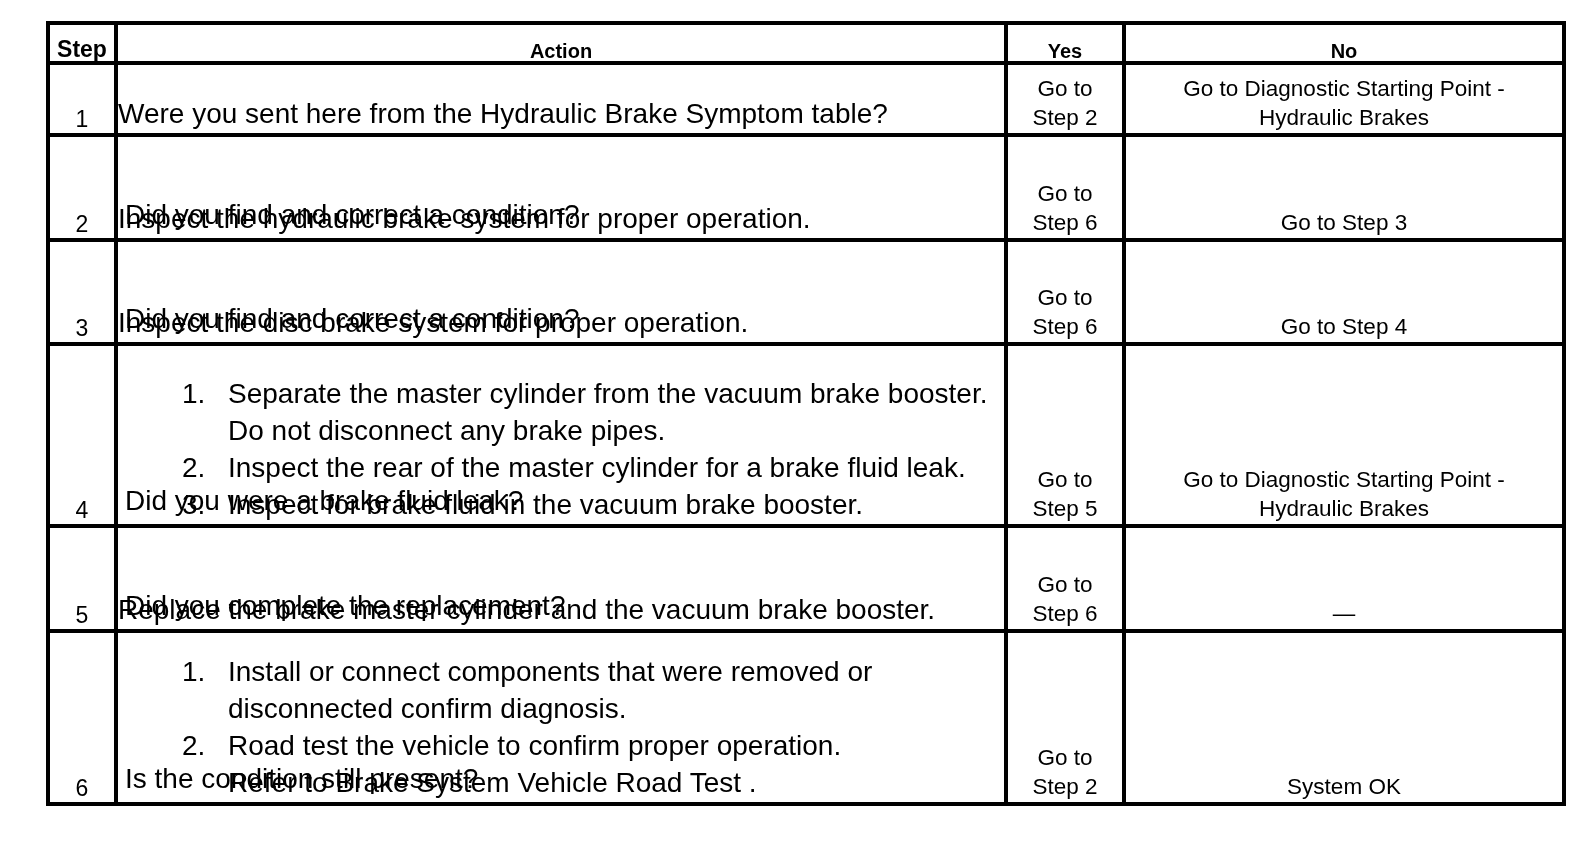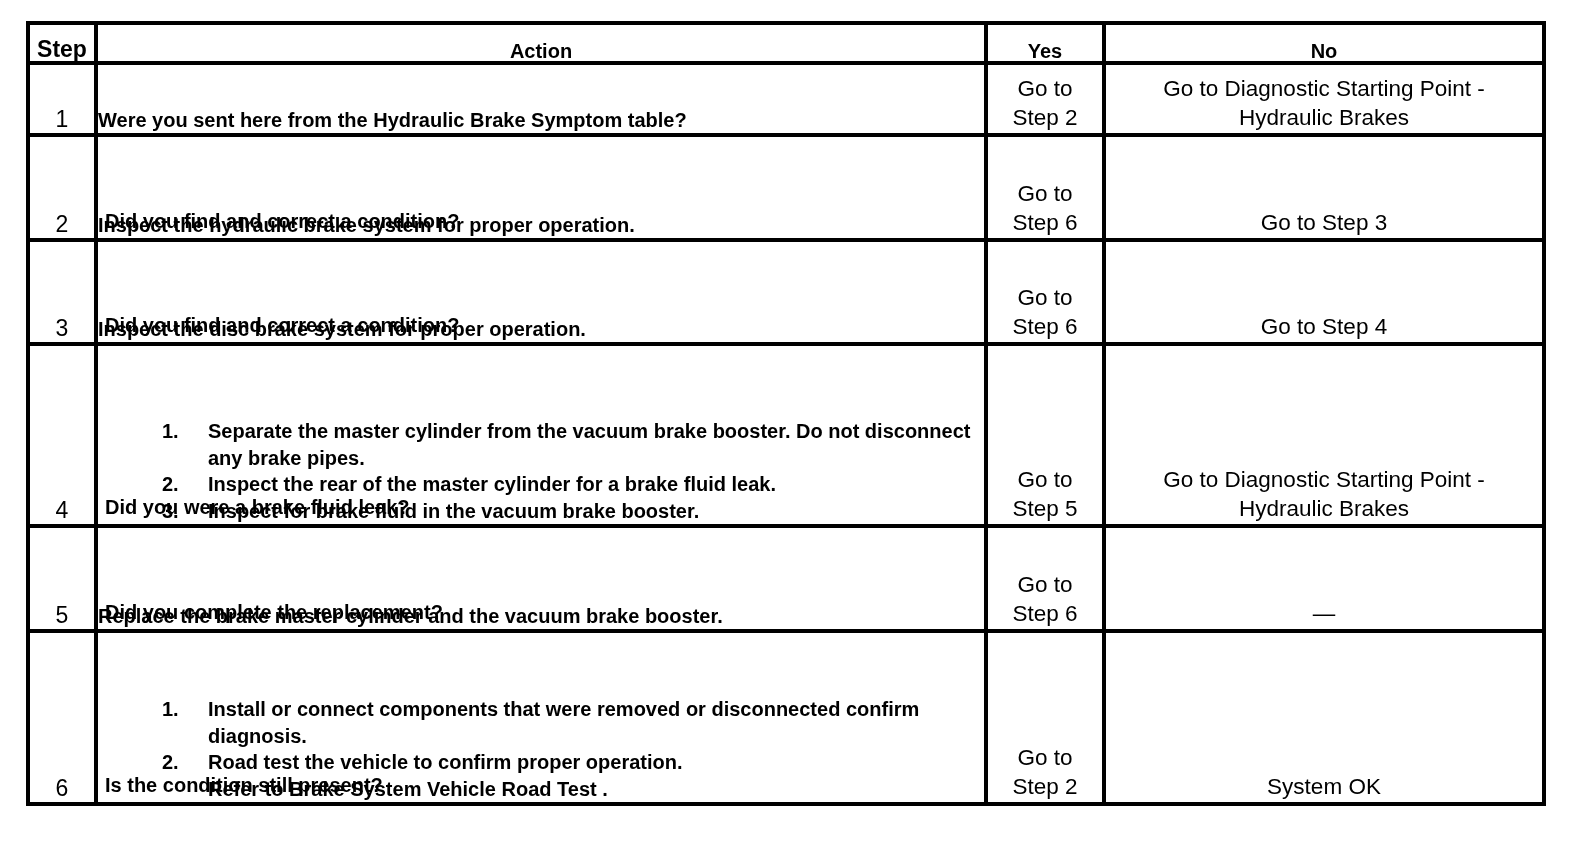--- a/index.html
+++ b/index.html
@@ -21,20 +21,21 @@
     left: 26px;
     top: 21px;
     width: 1516px;
   }
 
   table.diag {
     border-collapse: collapse;
     table-layout: fixed;
     width: 1516px;
     background: #ffffff;
+    margin-left: 20px;
   }
 
   table.diag th,
   table.diag td {
     border: 4px solid #000000;
     padding: 0;
     vertical-align: bottom;
     background: #ffffff;
   }
 
@@ -60,25 +61,24 @@
     text-align: center;
     vertical-align: middle;
     font-size: 23px;
     font-weight: normal;
   }
 
   
   td.action-cell {
     vertical-align: top;
     text-align: left;
-    font-size: 20px;
+    font-size: 28px;
     line-height: 1.32;
     padding: 3px 6px 4px 7px;
     position: relative;
-    font-weight: bold;
   }
 
   td.action-cell .lead {
     display: block;
     white-space: nowrap;
   }
 
   td.action-cell ol.steps {
     margin: 1px 0 0 0;
     padding: 0;

